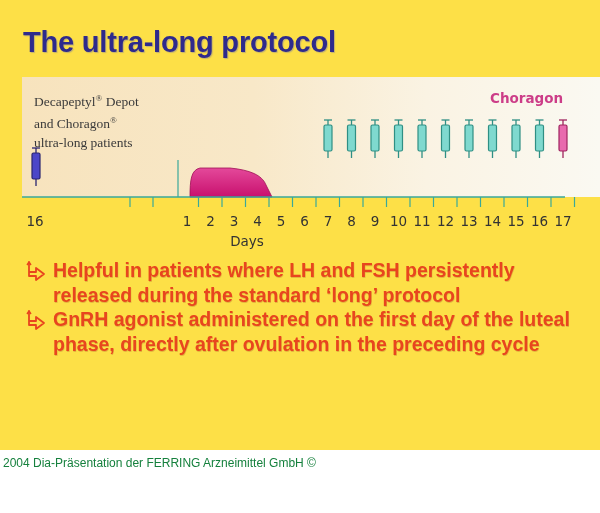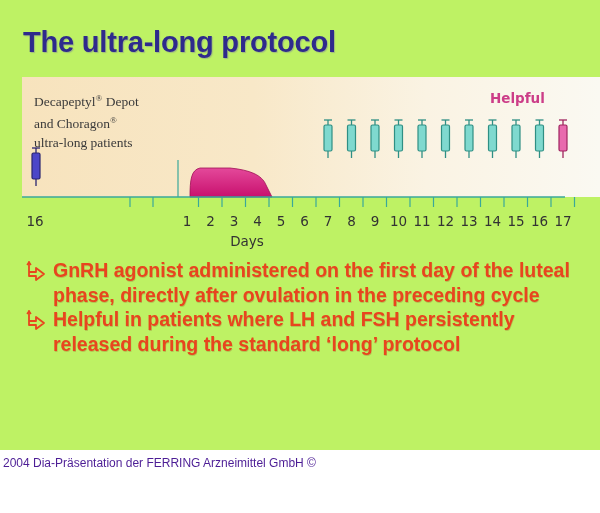--- a/index.html
+++ b/index.html
@@ -1,44 +1,44 @@
 <!DOCTYPE html>
 <html><head>
 <meta charset="utf-8">
 <style>
   html, body { margin: 0; padding: 0; }
   body { width: 600px; height: 513px; background: #ffffff; position: relative; overflow: hidden; font-family: "Liberation Sans", sans-serif; }
-  .slide { position: absolute; left: 0; top: 0; width: 600px; height: 450px; background: #bef264; }
+  .slide { position: absolute; left: 0; top: 0; width: 600px; height: 450px; background: #fde047; }
   .title { position: absolute; left: 23px; top: 26px; font-family: "Liberation Sans", sans-serif; font-weight: bold; font-size: 29px; color: #2E2A8C; letter-spacing: -0.2px; text-shadow: 1px 1px 1px rgba(120,120,160,0.45); white-space: nowrap; }
   .panel { position: absolute; left: 22px; top: 77px; width: 578px; height: 120px; background: linear-gradient(90deg, #F7E3BD 0%, #F8E8C8 40%, #FAF3E3 70%, #FAF9F2 100%); }
   .panel-label { position: absolute; left: 34px; top: 89px; font-family: Liberation Serif, serif; font-size: 13.5px; line-height: 19px; color: #3a3a3a; }
   .panel-label sup { font-size: 9px; vertical-align: 5px; }
   .choragon { position: absolute; left: 490px; top: 90px; font-family: "DejaVu Sans", sans-serif; font-size: 13.5px; font-weight: bold; color: #CC3D88; }
   svg.chart { position: absolute; left: 0; top: 0; width: 600px; height: 260px; }
   .tick-label { font-family: "DejaVu Sans", sans-serif; font-size: 13.5px; fill: #333333; }
   .bullets { position: absolute; left: 25px; top: 258px; width: 570px; }
   .bullet { position: relative; padding-left: 28px; font-family: "Liberation Sans", sans-serif; font-weight: bold; font-size: 19.5px; line-height: 24.5px; color: #E8451E; text-shadow: 0.5px 0.5px 0.5px rgba(150,60,30,0.25); }
   .bullet .arrow { position: absolute; left: 0; top: 2px; width: 22px; height: 22px; }
-  .footer { position: absolute; left: 3px; top: 456px; font-family: "Liberation Sans", sans-serif; font-size: 12px; color: #4c1d95; white-space: nowrap; }
+  .footer { position: absolute; left: 3px; top: 456px; font-family: "Liberation Sans", sans-serif; font-size: 12px; color: #15803d; white-space: nowrap; }
 </style>
 </head>
 <body>
 
 <div class="slide">
   <div class="title">The ultra-long protocol</div>
 
   <div class="panel"></div>
 
   <div class="panel-label">
     <span>Decapeptyl</span><sup>®</sup><span> Depot</span><br>
     <span>and Choragon</span><sup>®</sup><br>
     <span>ultra-long patients</span>
   </div>
 
-  <div class="choragon">Helpful</div>
+  <div class="choragon">Choragon</div>
 
   <svg class="chart" viewBox="0 0 600 260">
     <defs>
       <linearGradient id="depotGrad" x1="0" y1="0" x2="0" y2="1">
         <stop offset="0%" stop-color="#E4499A"></stop>
         <stop offset="100%" stop-color="#C8106E"></stop>
       </linearGradient>
     </defs>
     <g id="syringes">
         <g>
@@ -151,25 +151,25 @@
       </g>
     <text id="axis-label" class="tick-label" x="247" y="246" text-anchor="middle">Days</text>
   </svg>
 
   <div class="bullets">
     <div class="bullet">
       <svg class="arrow" viewBox="0 0 22 22">
           <path d="M4,2 L4,12 L11,12 L11,8 L19,14 L11,20 L11,16 L4,16 Z" fill="none" stroke="#E8451E" stroke-width="1.8" stroke-linejoin="round"></path>
           <path d="M4,2 L6,5 M4,2 L2,5" stroke="#E8451E" stroke-width="1.4"></path>
         </svg>
-      <span>GnRH agonist administered on the first day of the luteal phase, directly after ovulation in the preceding cycle</span>
+      <span>Helpful in patients where LH and FSH persistently released during the standard ‘long’ protocol</span>
     </div>
     <div class="bullet">
       <svg class="arrow" viewBox="0 0 22 22">
           <path d="M4,2 L4,12 L11,12 L11,8 L19,14 L11,20 L11,16 L4,16 Z" fill="none" stroke="#E8451E" stroke-width="1.8" stroke-linejoin="round"></path>
           <path d="M4,2 L6,5 M4,2 L2,5" stroke="#E8451E" stroke-width="1.4"></path>
         </svg>
-      <span>Helpful in patients where LH and FSH persistently released during the standard ‘long’ protocol</span>
+      <span>GnRH agonist administered on the first day of the luteal phase, directly after ovulation in the preceding cycle</span>
     </div>
   </div>
 </div>
 
 <div class="footer">2004 Dia-Präsentation der FERRING Arzneimittel GmbH ©</div>
 
 </body></html>

